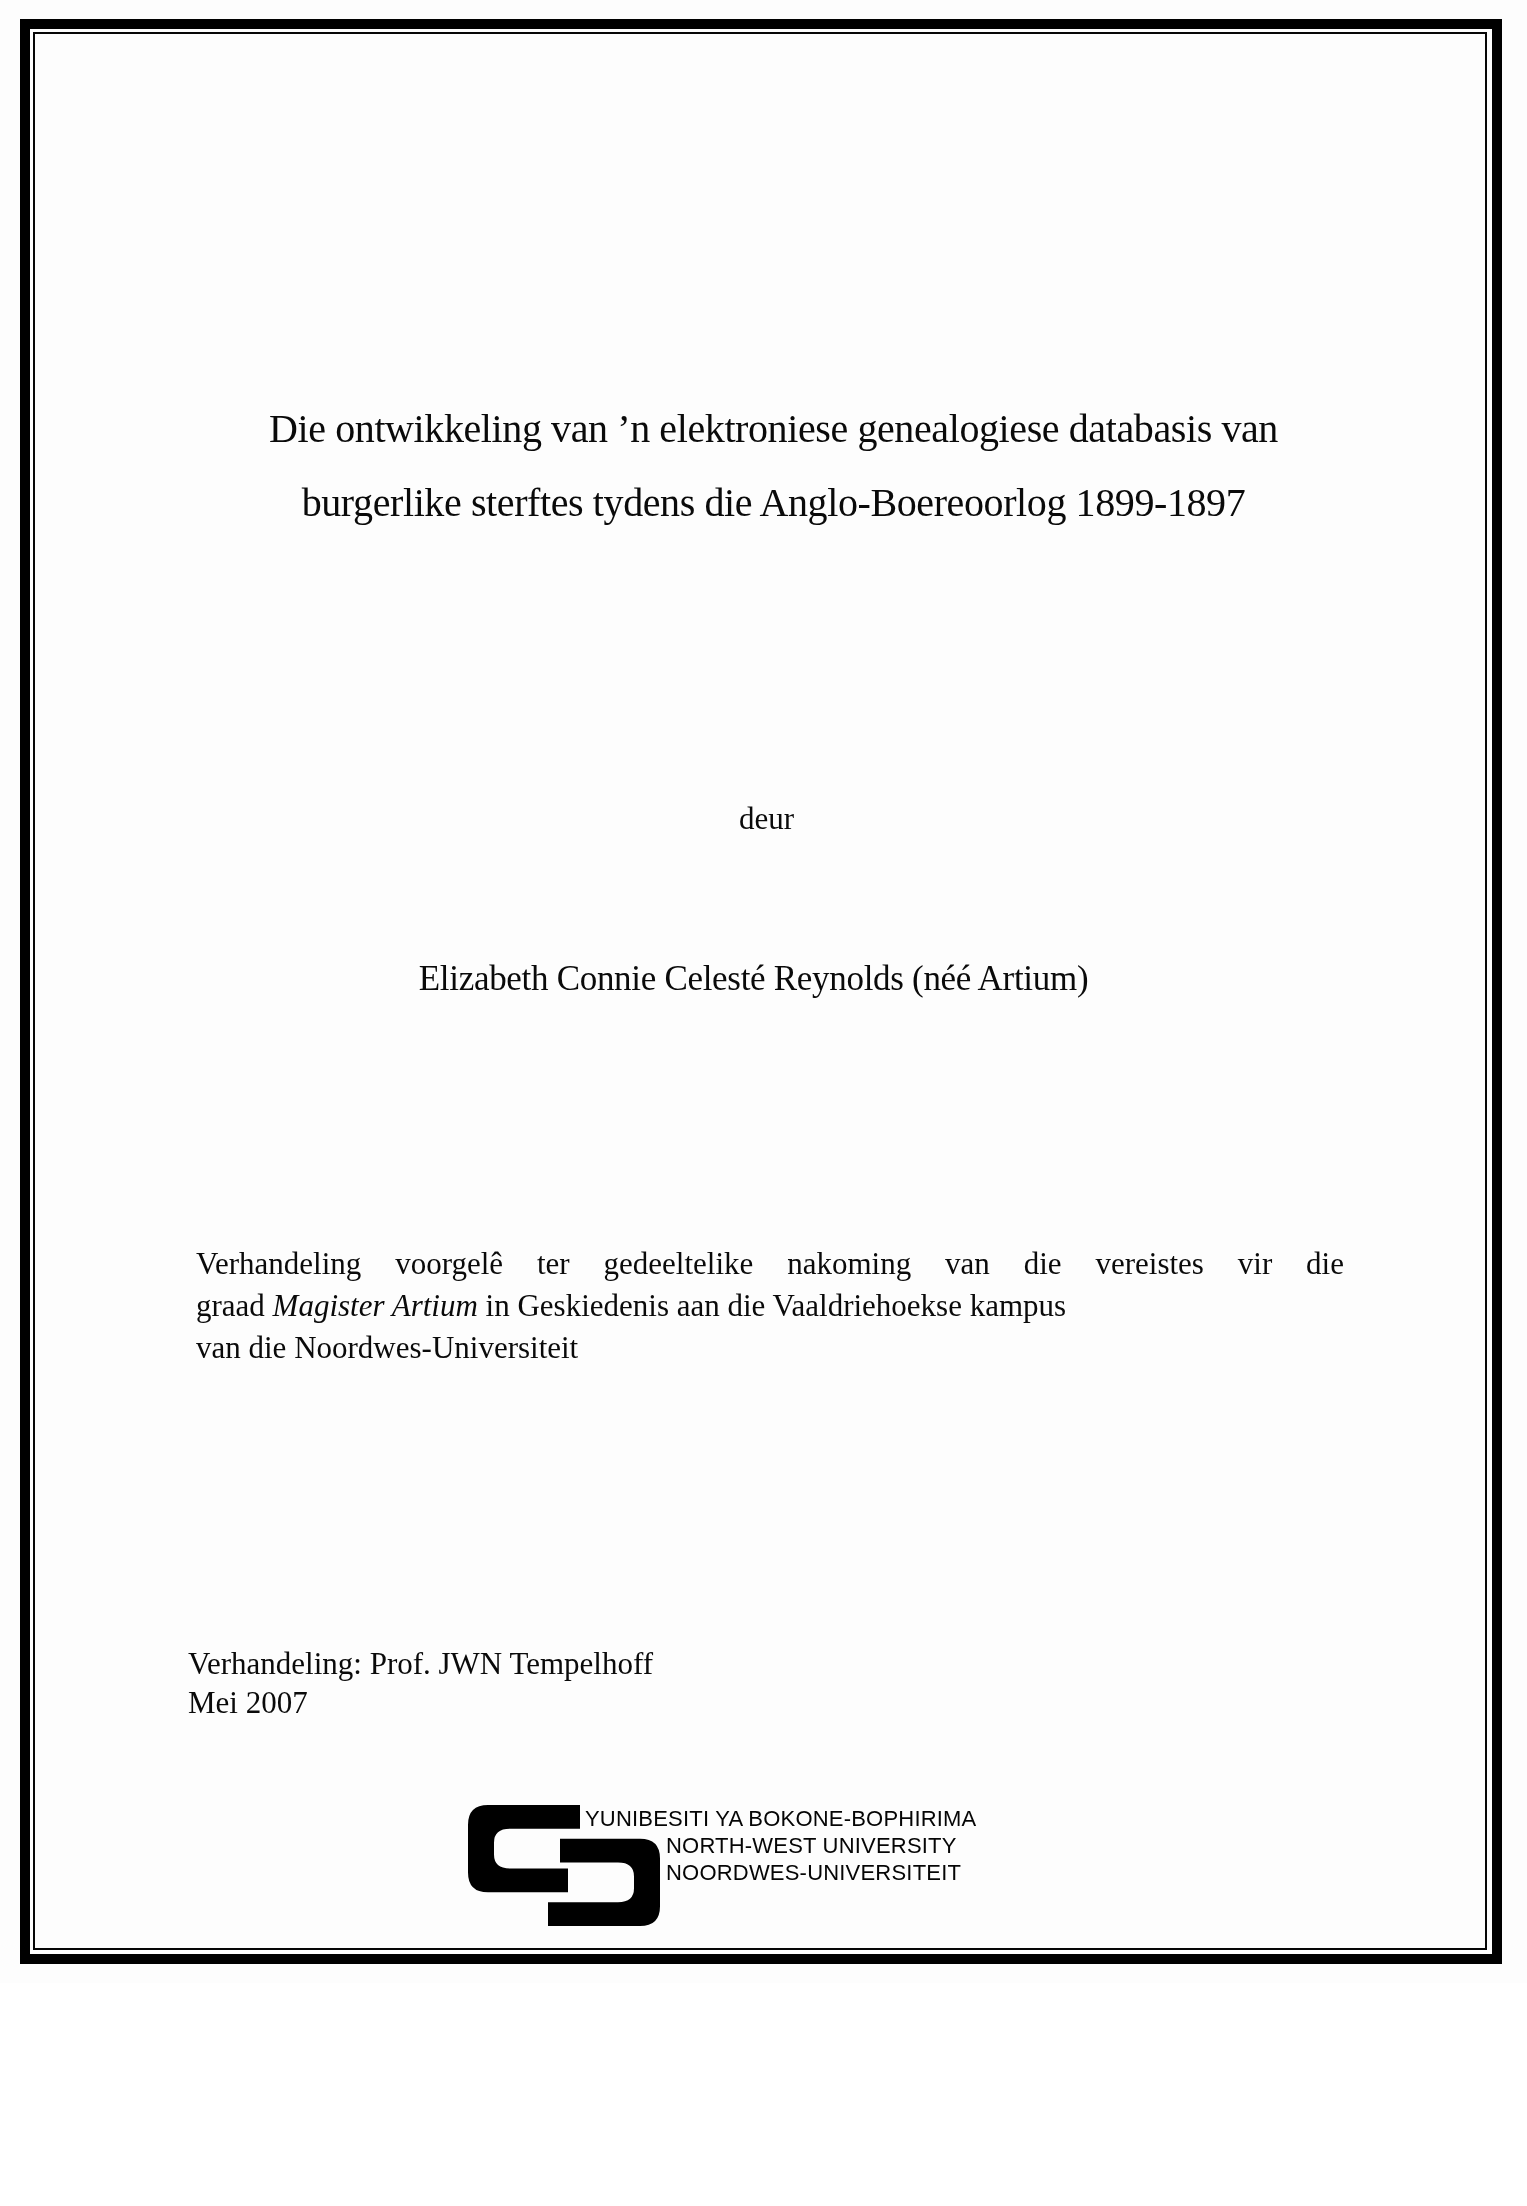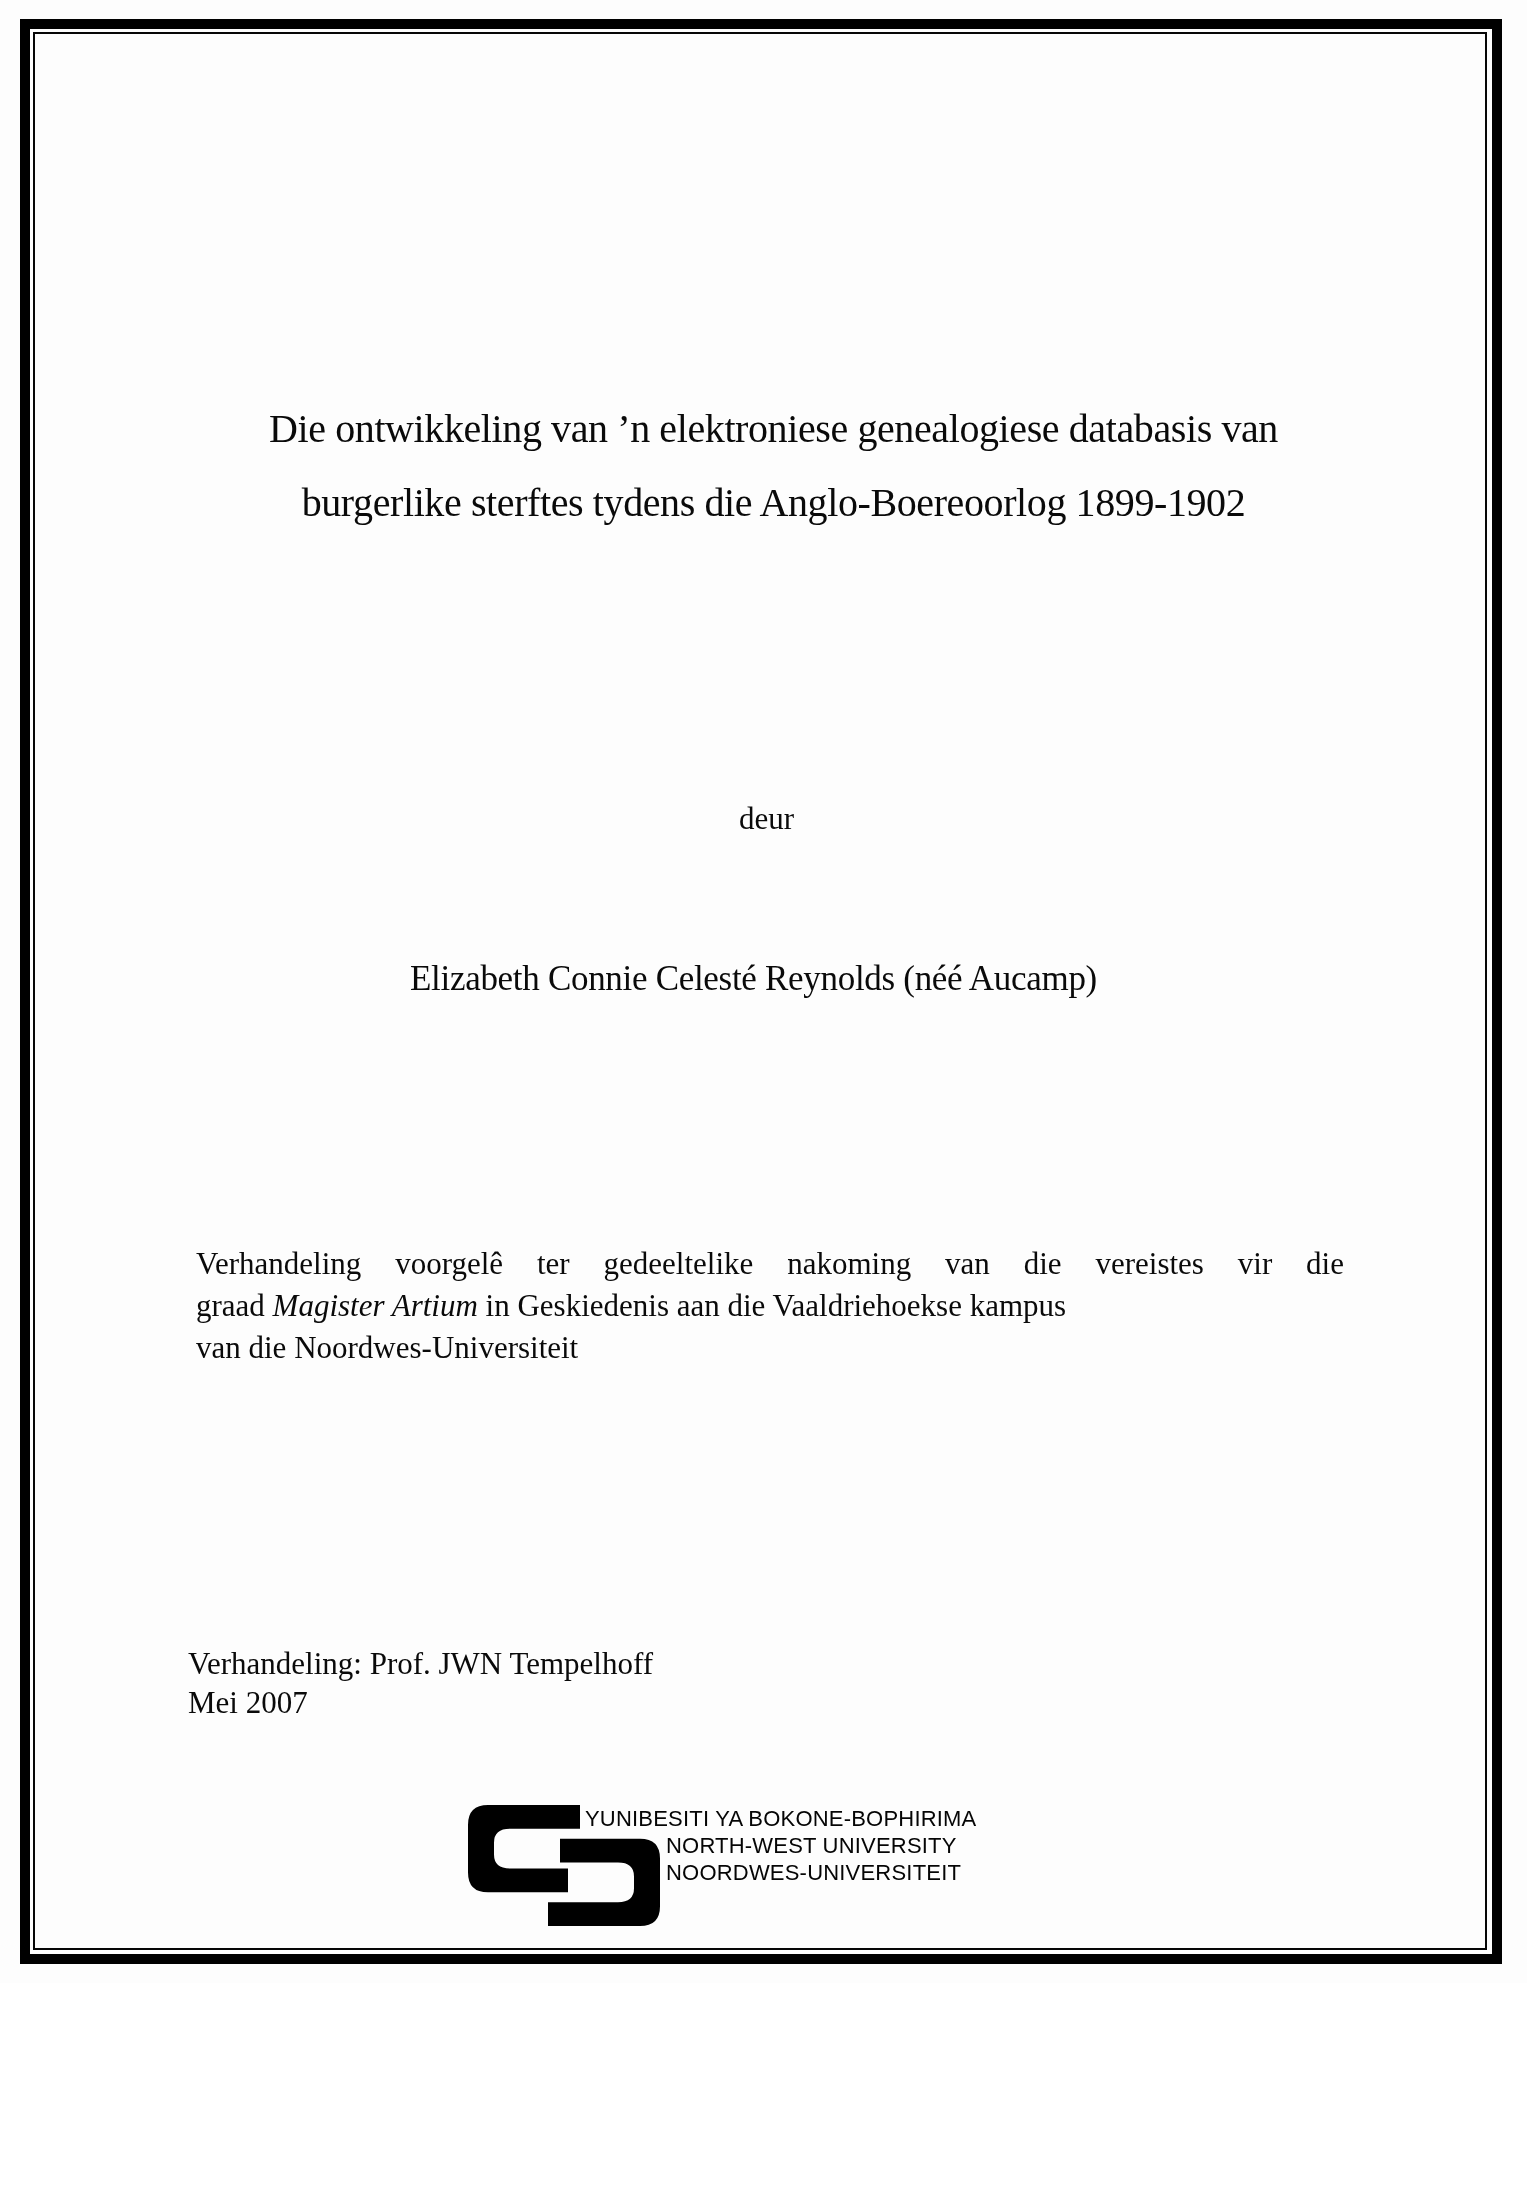--- a/index.html
+++ b/index.html
@@ -96,26 +96,26 @@
 </head>
 <body>
 
 <div class="page">
 
   <div class="frame-outer"></div>
   <div class="frame-inner"></div>
 
   <div class="title-block">
     <div>Die ontwikkeling van ’n elektroniese genealogiese databasis van</div>
-    <div>burgerlike sterftes tydens die Anglo-Boereoorlog 1899-1902</div>
+    <div>burgerlike sterftes tydens die Anglo-Boereoorlog 1899-1897</div>
   </div>
 
   <div class="byline">deur</div>
 
-  <div class="author">Elizabeth Connie Celesté Reynolds (néé Aucamp)</div>
+  <div class="author">Elizabeth Connie Celesté Reynolds (néé Artium)</div>
 
   <div class="statement">
     <div class="justified">Verhandeling voorgelê ter gedeeltelike nakoming van die vereistes vir die</div>
     <div><span>graad </span><span class="italic">Magister Artium</span><span> in Geskiedenis aan die Vaaldriehoekse kampus</span></div>
     <div>van die Noordwes-Universiteit</div>
   </div>
 
   <div class="supervisor-block">
     <div>Verhandeling: Prof. JWN Tempelhoff</div>
     <div>Mei 2007</div>

